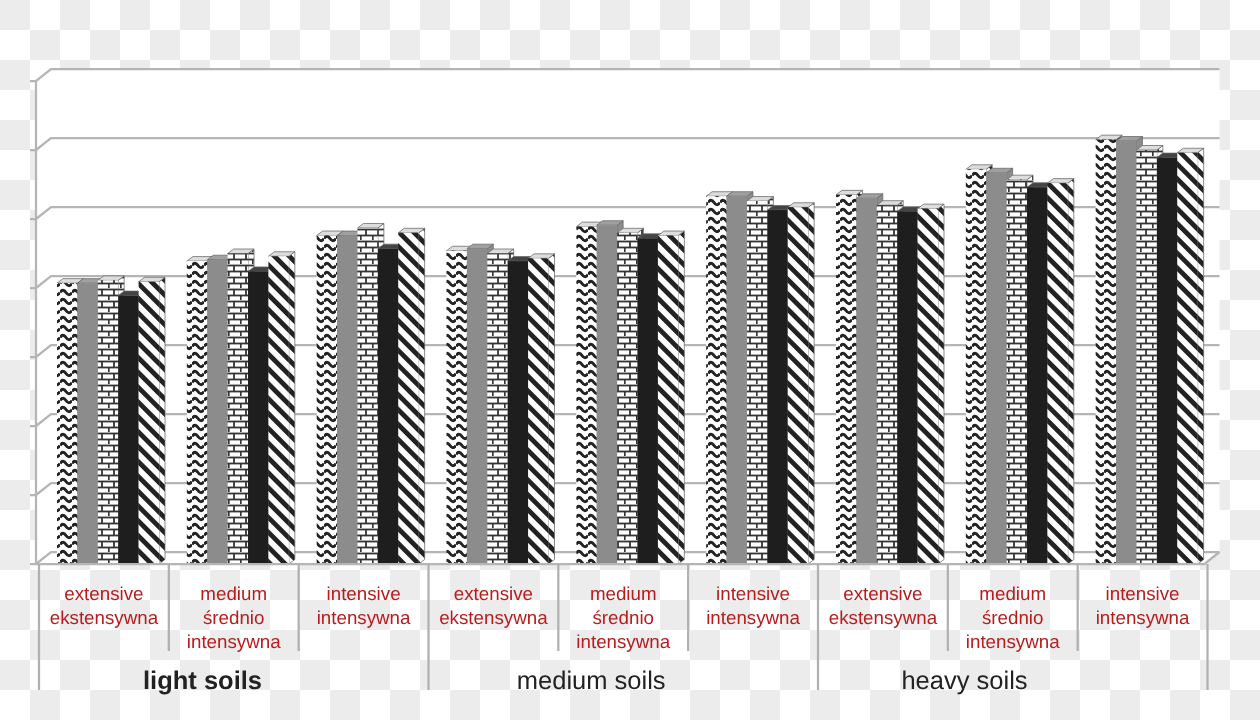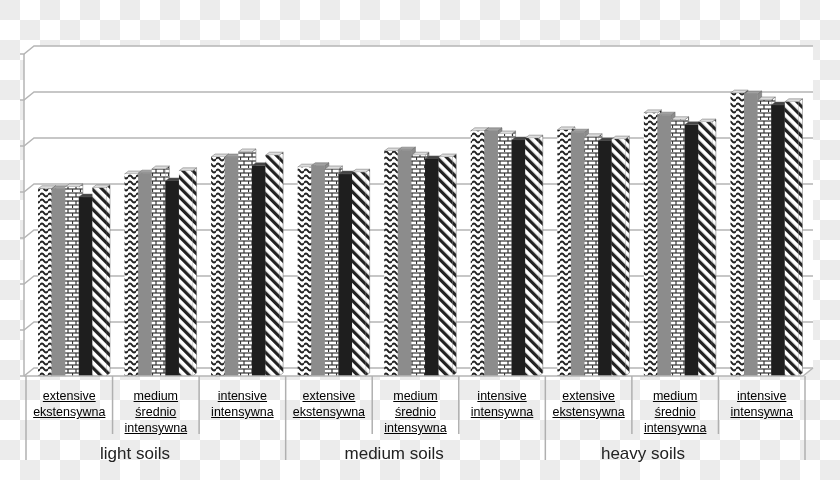--- a/index.html
+++ b/index.html
@@ -9,21 +9,21 @@
     background-image:
       linear-gradient(45deg, #ececec 25%, transparent 25%, transparent 75%, #ececec 75%),
       linear-gradient(45deg, #ececec 25%, transparent 25%, transparent 75%, #ececec 75%);
     background-size:40px 40px;
     background-position:0 20px, 20px 0;
     font-family:"Liberation Sans", sans-serif;
   }
   #chart-svg { position:absolute; left:0; top:0; }
   .cat-label {
     position:absolute; top:388px; font-size:12.5px; line-height:16px;
-    color:#000000; text-align:center; white-space:pre-line;text-decoration:underline;
+    color:#b91c1c; text-align:center; white-space:pre-line;
   }
   .group-label {
     position:absolute; top:444px; font-size:17px; color:#222; text-align:center;
   }
 </style>
 </head>
 <body>
 
 <svg id="chart-svg" width="840" height="480" xmlns="http://www.w3.org/2000/svg">
   <defs>
@@ -314,16 +314,16 @@
 intensywna</div>
     <div class="cat-label" style="left: 545.333px; width: 86.5556px;">extensive
 ekstensywna</div>
     <div class="cat-label" style="left: 631.889px; width: 86.5556px;">medium
 średnio
 intensywna</div>
     <div class="cat-label" style="left: 718.444px; width: 86.5556px;">intensive
 intensywna</div>
   </div>
 <div id="group-labels">
-    <div class="group-label" style="left: 26px; width: 218px;">light soils</div>
+    <div class="group-label" style="left: 26px; width: 218px; font-weight: bold;">light soils</div>
     <div class="group-label" style="left: 285.667px; width: 217px;">medium soils</div>
     <div class="group-label" style="left: 523px; width: 240px;">heavy soils</div>
   </div>
 
 </body></html>

